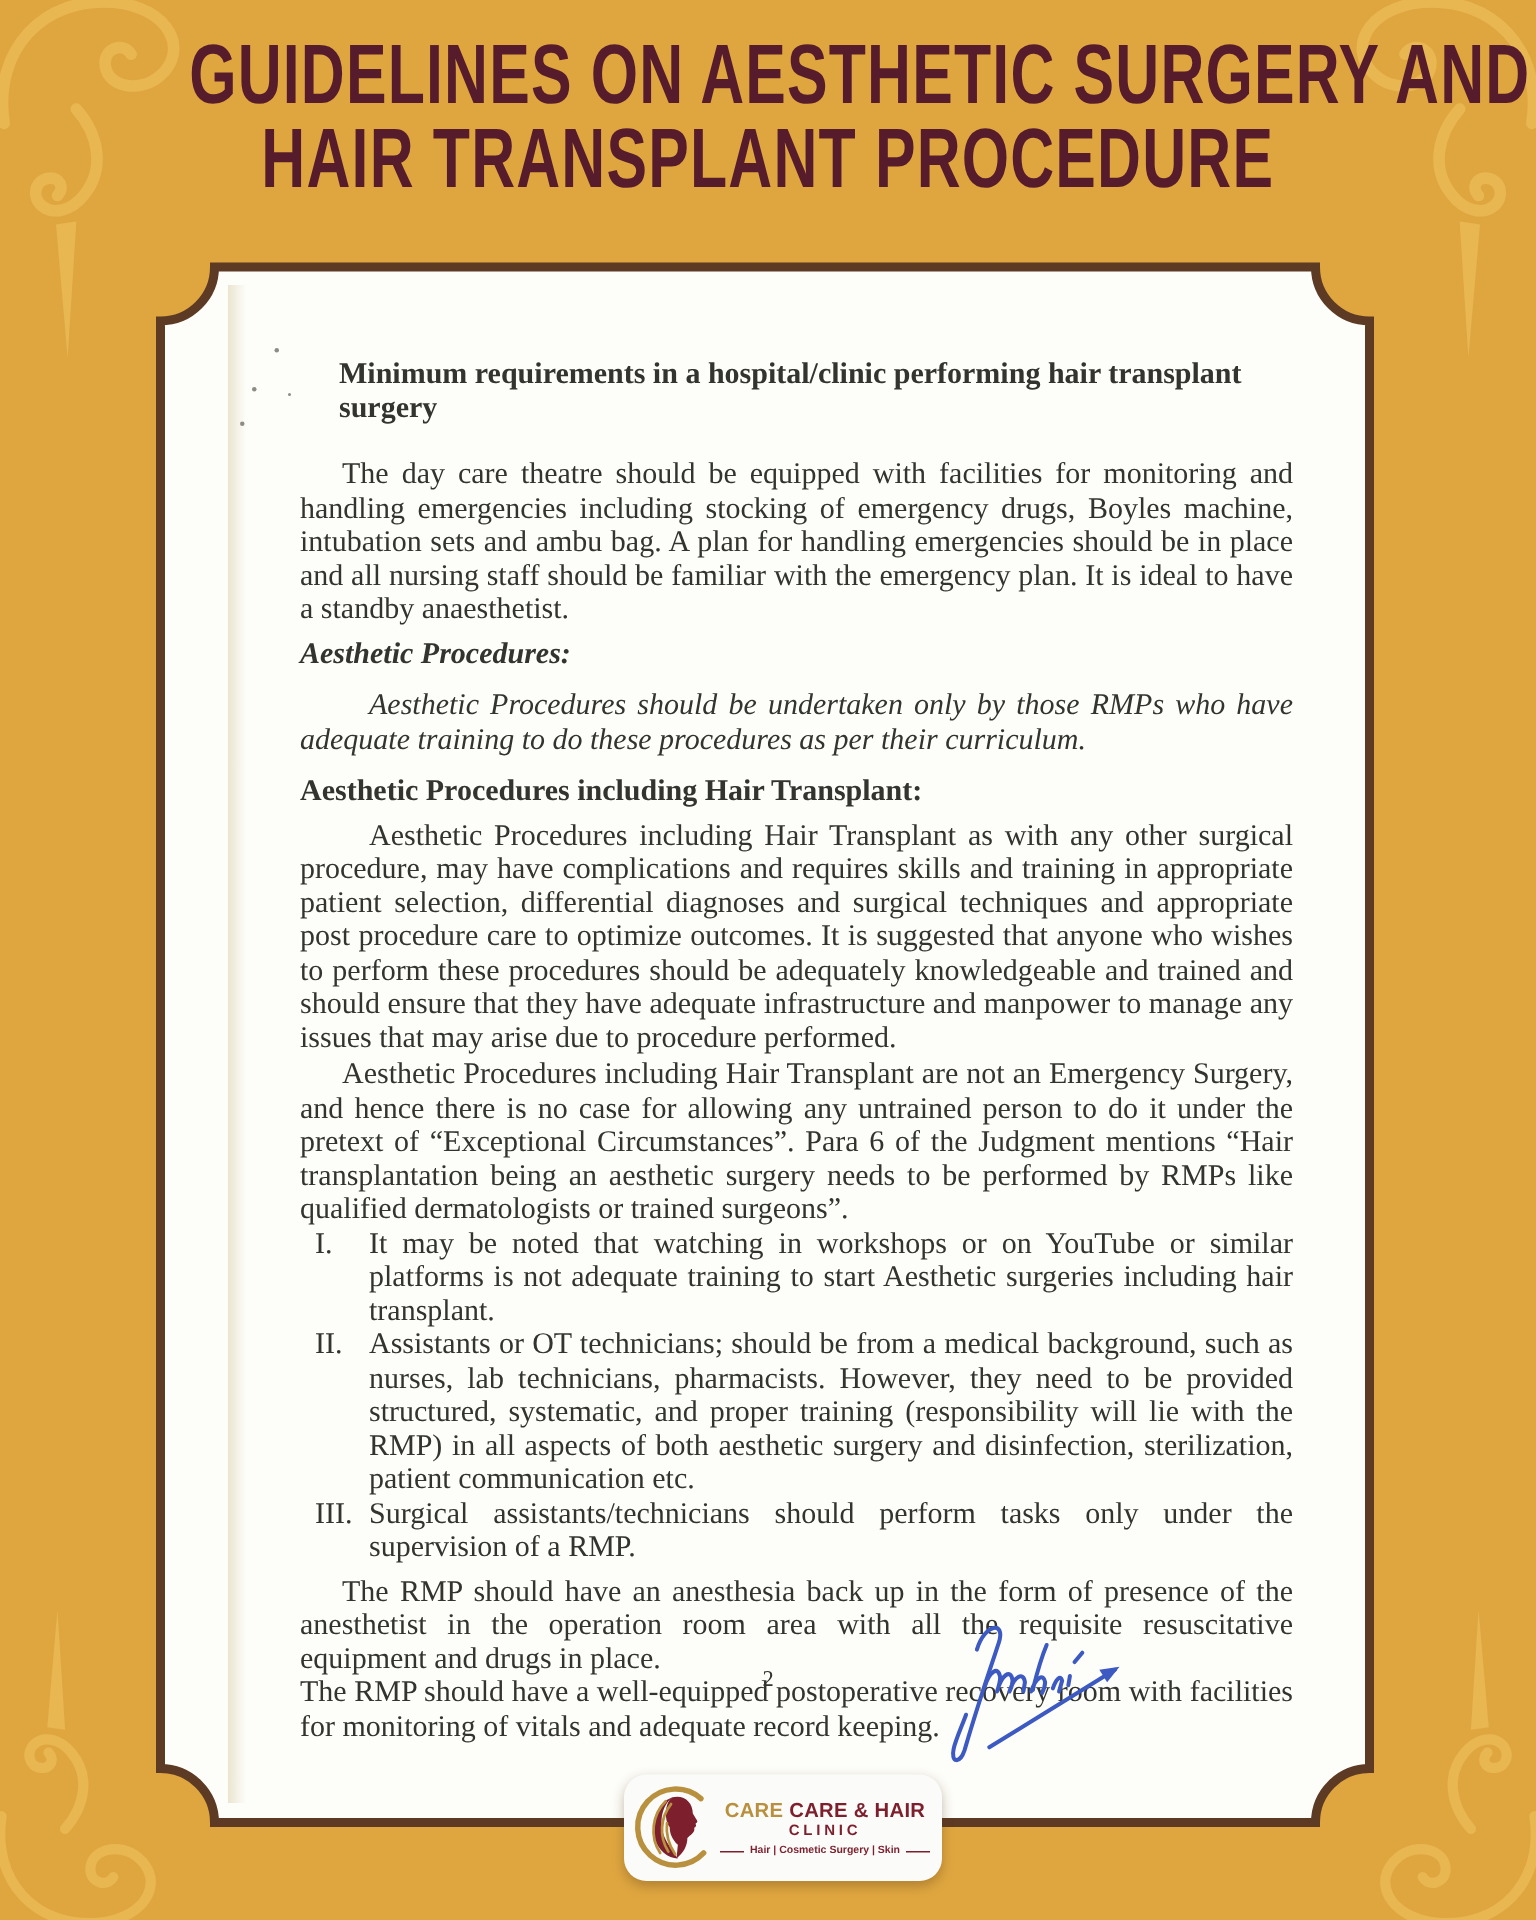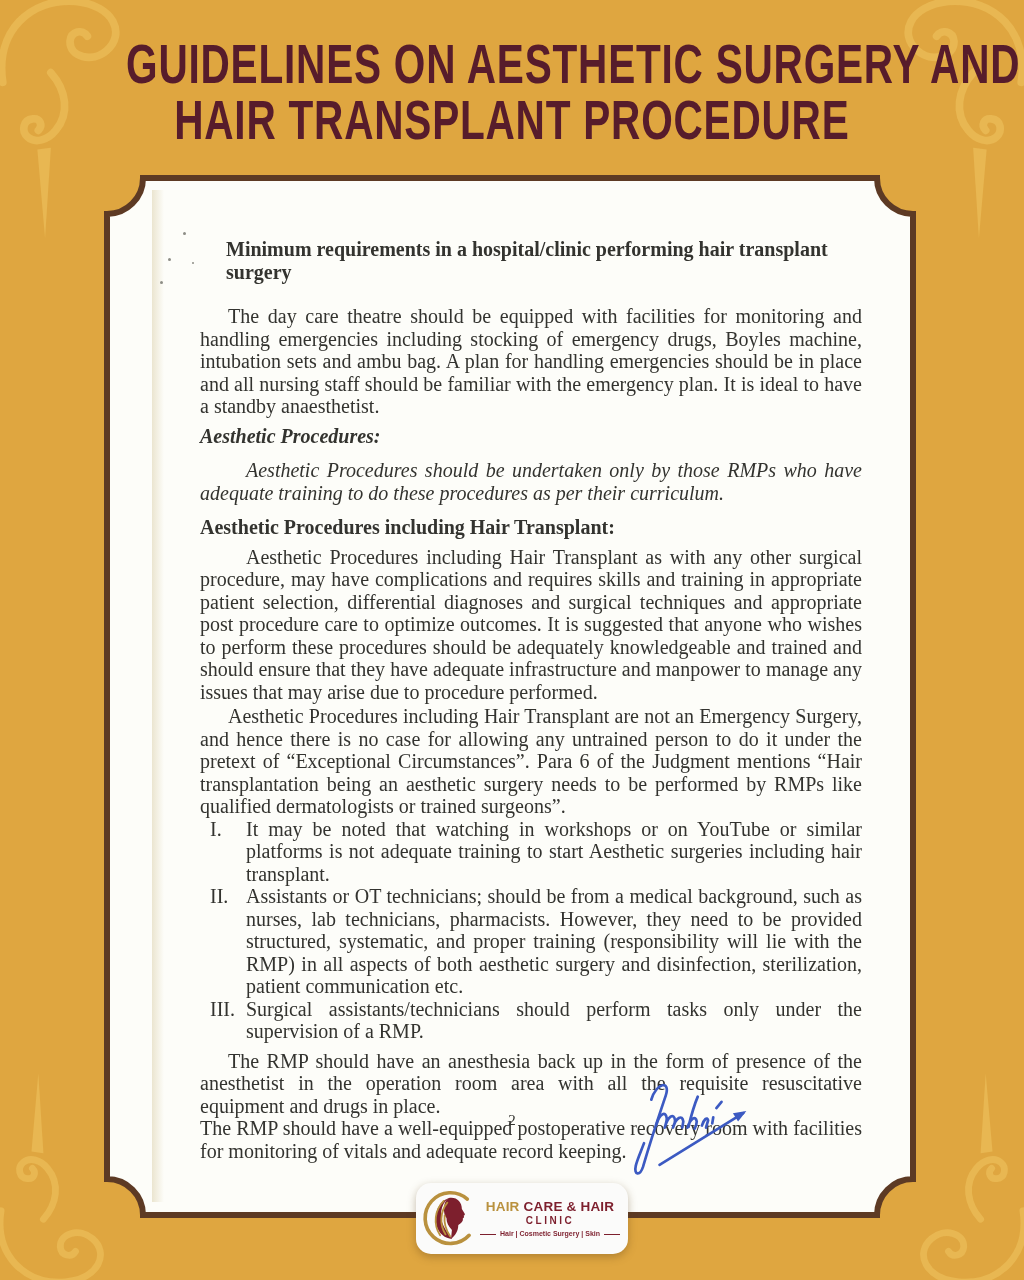--- a/index.html
+++ b/index.html
@@ -18,21 +18,21 @@
 
   
   .swirl{position:absolute;opacity:.62;}
   .swirl svg{display:block;}
   .swirl.tl{left:-8px;top:-10px;}
   .swirl.tr{right:-8px;top:-10px;transform:scaleX(-1);}
   .swirl.bl{left:-8px;bottom:-12px;transform:scaleY(-1);}
   .swirl.br{right:-8px;bottom:-12px;transform:scale(-1,-1);}
 
   
-  .title{position:absolute;top:36px;left:0;width:100%;text-align:center;color:var(--title-maroon);}
+  .title{position:absolute;top:22px;left:0;width:100%;text-align:center;color:var(--title-maroon);}
   .title-line{height:56px;line-height:56px;}
   .title-line > span{
     display:inline-block;white-space:nowrap;
     font-family:"Liberation Sans", sans-serif;font-weight:bold;font-size:52px;
     transform:scale(0.78,1.08);transform-origin:center;letter-spacing:1px;
   }
 
   
   .frame-svg{position:absolute;left:0;top:0;}
 
@@ -185,21 +185,21 @@
         <path d="M 29,9 C 20,16 19,30 24,40 C 27,46 31,51 33,54 C 26,54 18,48 16,39 C 13,26 18,13 29,9 Z" fill="var(--logo-maroon)"></path>
         <g fill="none" stroke="var(--logo-gold)" stroke-width="2" stroke-linecap="round">
           <path d="M 24,12 C 14,22 12,38 20,50"></path>
           <path d="M 28,14 C 20,24 19,38 26,49"></path>
           <path d="M 25,28 C 24,37 27,45 31,51"></path>
         </g>
       </svg>
     </div>
     <div class="logo-text">
       <div class="brand-line">
-        <span class="brand-gold">HAIR</span>
+        <span class="brand-gold">CARE</span>
         <span class="brand-maroon">CARE &amp; HAIR</span>
       </div>
       <div class="brand-sub">CLINIC</div>
       <div class="brand-tagline">
         <span>Hair | Cosmetic Surgery | Skin</span>
       </div>
     </div>
   </div>
 
 </div>

